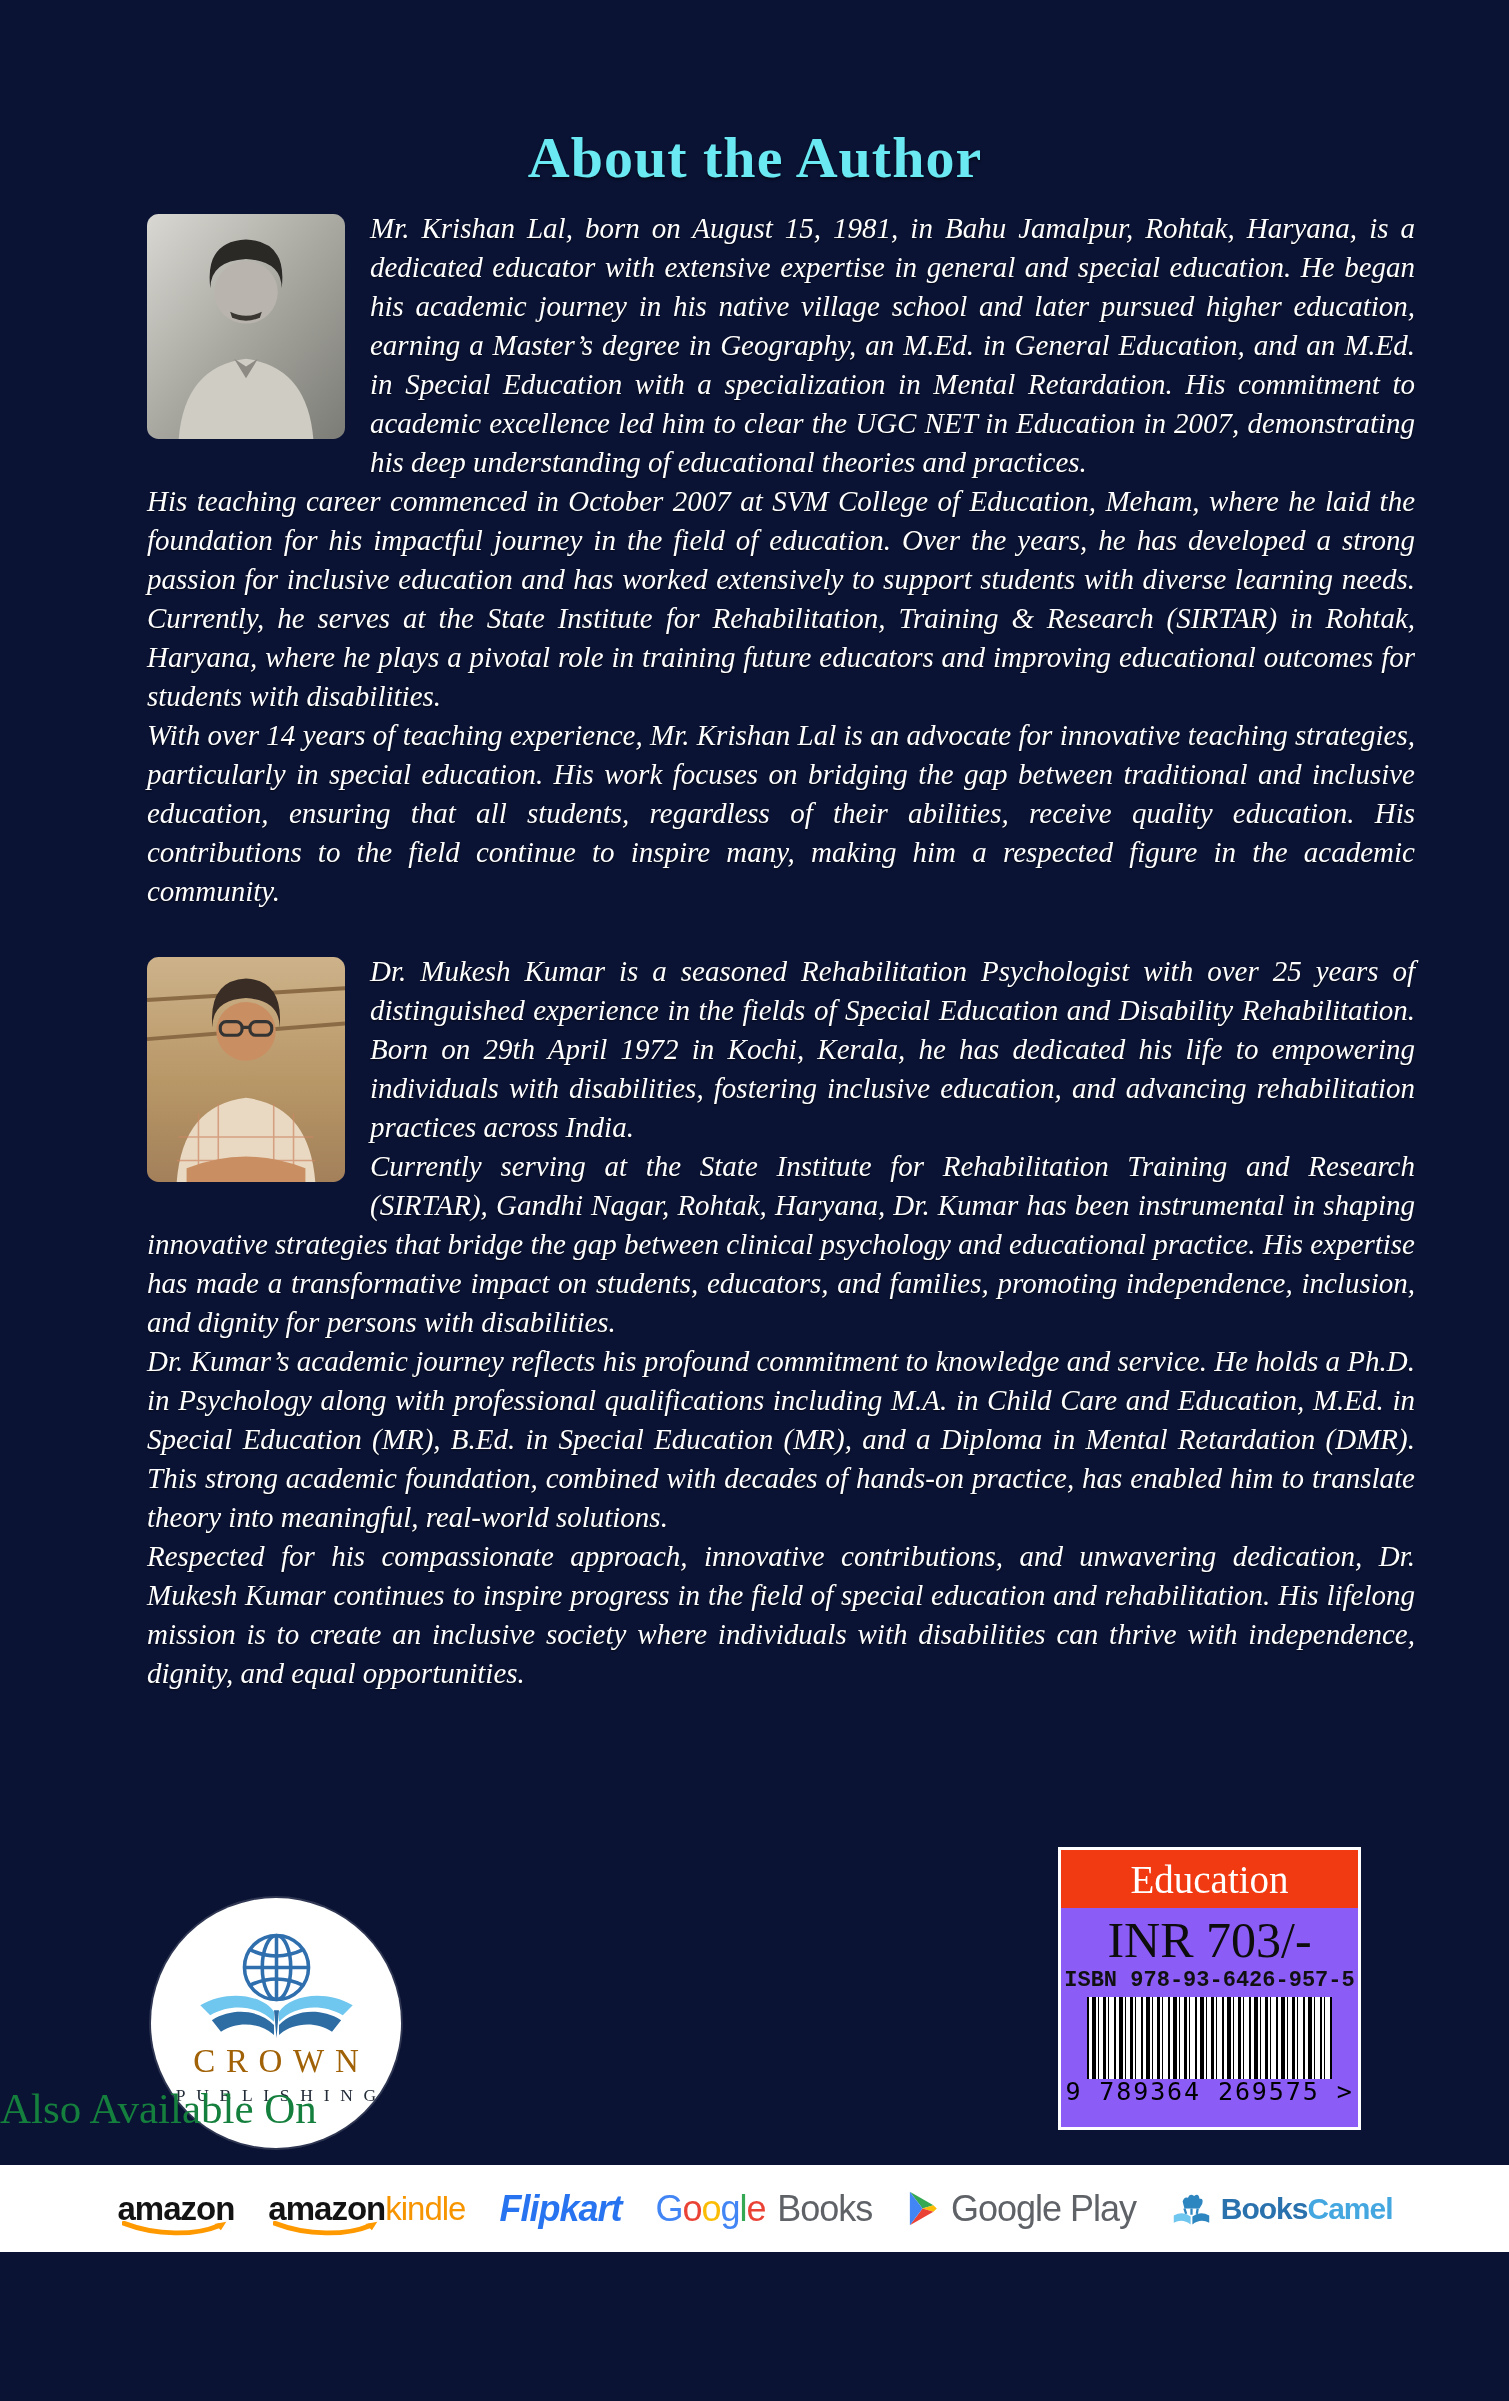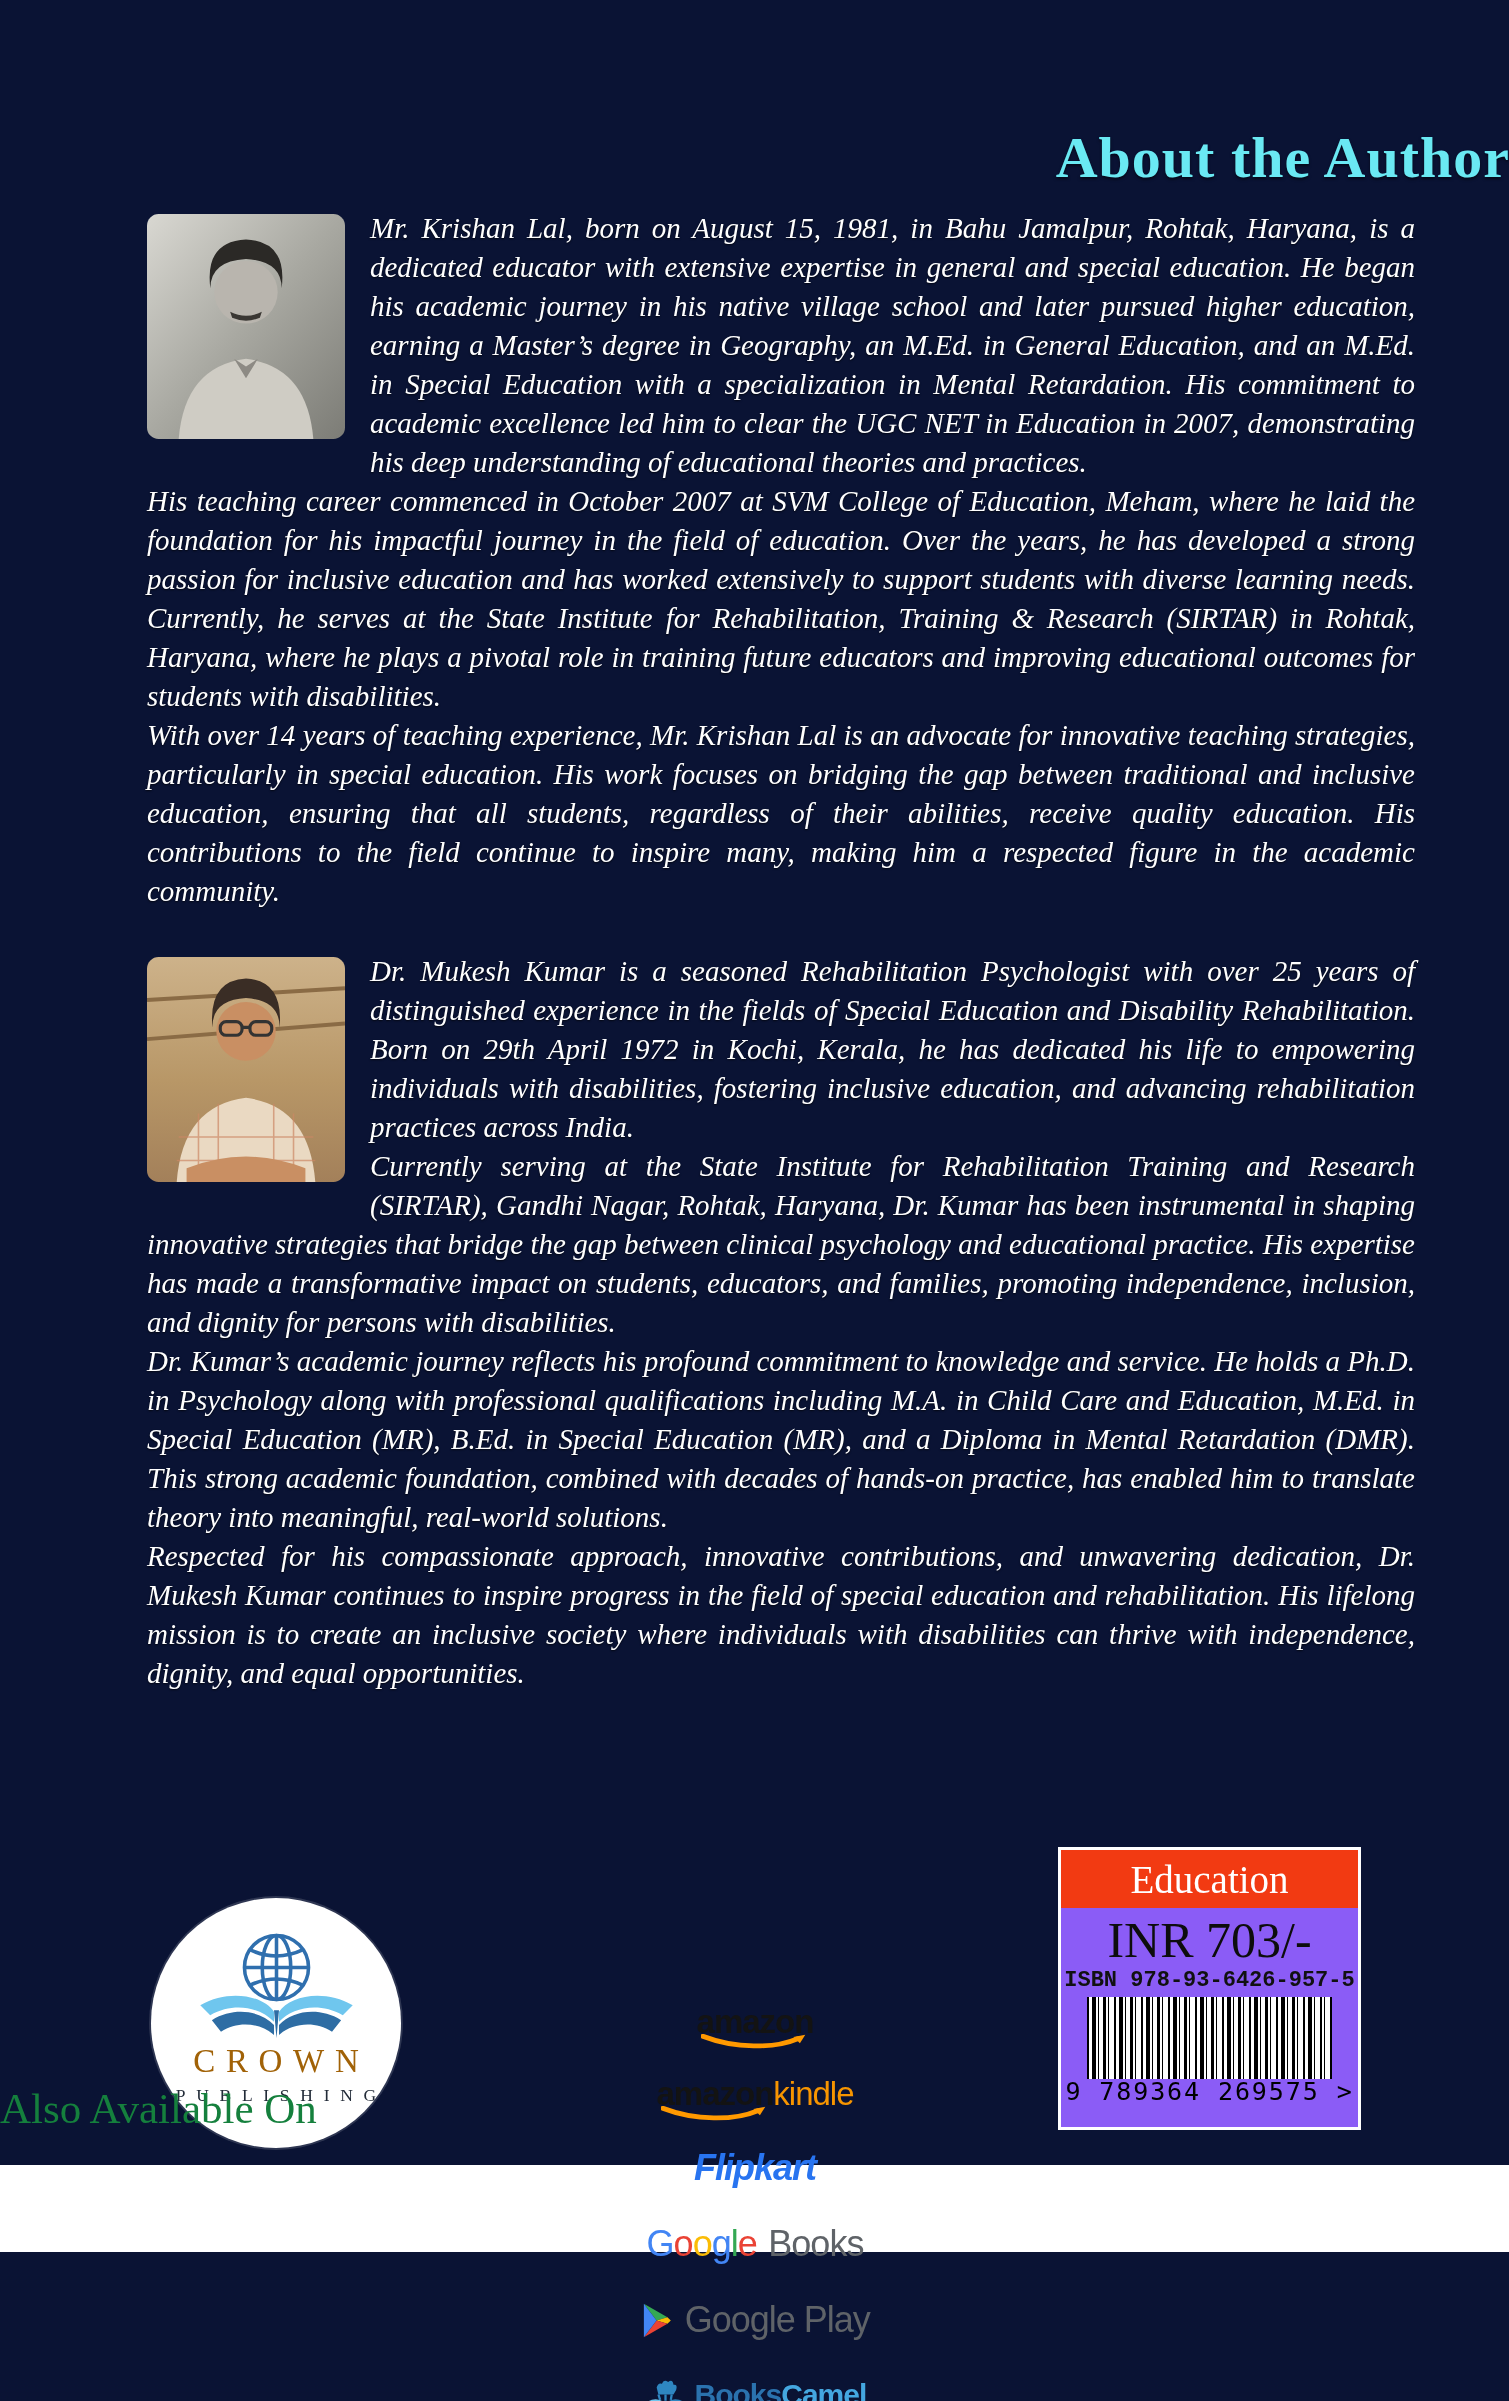--- a/index.html
+++ b/index.html
@@ -7,21 +7,21 @@
   .page {
     position:relative;
     width:1510px; height:2402px;
     background:#0a1334;
     overflow:hidden;
     font-family:"Liberation Serif", serif;
   }
   
   .page-title {
     padding-top:124px;
-    text-align:right;
+    text-align:center;
     font-size:58px; font-weight:bold;
     color:#6ae9f3;
     text-shadow:0 1.9px 2.9px rgba(0,0,0,.55);
     letter-spacing:1px;
   }
   
   .content { margin-top:17.5px; padding:0 95px 0 147px; }
   .bio { color:#ffffff;font-style:italic; }
   .bio p {
     font-size:29px; line-height:39px;
@@ -117,21 +117,20 @@
     font-size:43px; color:#15803d;
   }
   
   .retailer-bar {
     position:absolute; top:2165px; left:0;
     width:1510px; height:87px;
     background:#ffffff;
     display:flex; align-items:center; justify-content:center;
     gap:34px;
     font-family:"Liberation Sans", sans-serif;
-    flex-direction:column;
   }
   .rlogo { display:flex; align-items:center; white-space:nowrap; }
   .smile-wrap { position:relative; display:inline-block; }
   .smile { position:absolute; left:4%; bottom:-8.7px; width:92%; height:15.5px; }
   .amazon-text { font-size:33px; font-weight:bold; color:#131313; letter-spacing:-1px; }
   .kindle-text { font-size:33px; color:#f79500; letter-spacing:-1px; }
   .flipkart-text { font-size:36px; font-weight:bold; font-style:italic; color:#2874f0; letter-spacing:-1px; }
   .google-word { font-size:36px; letter-spacing:-1px; }
   .gray-word { font-size:36px; color:#5f6368; letter-spacing:-1px; }
   .play-icon { width:33px; height:37px; margin-right:11.6px; }

